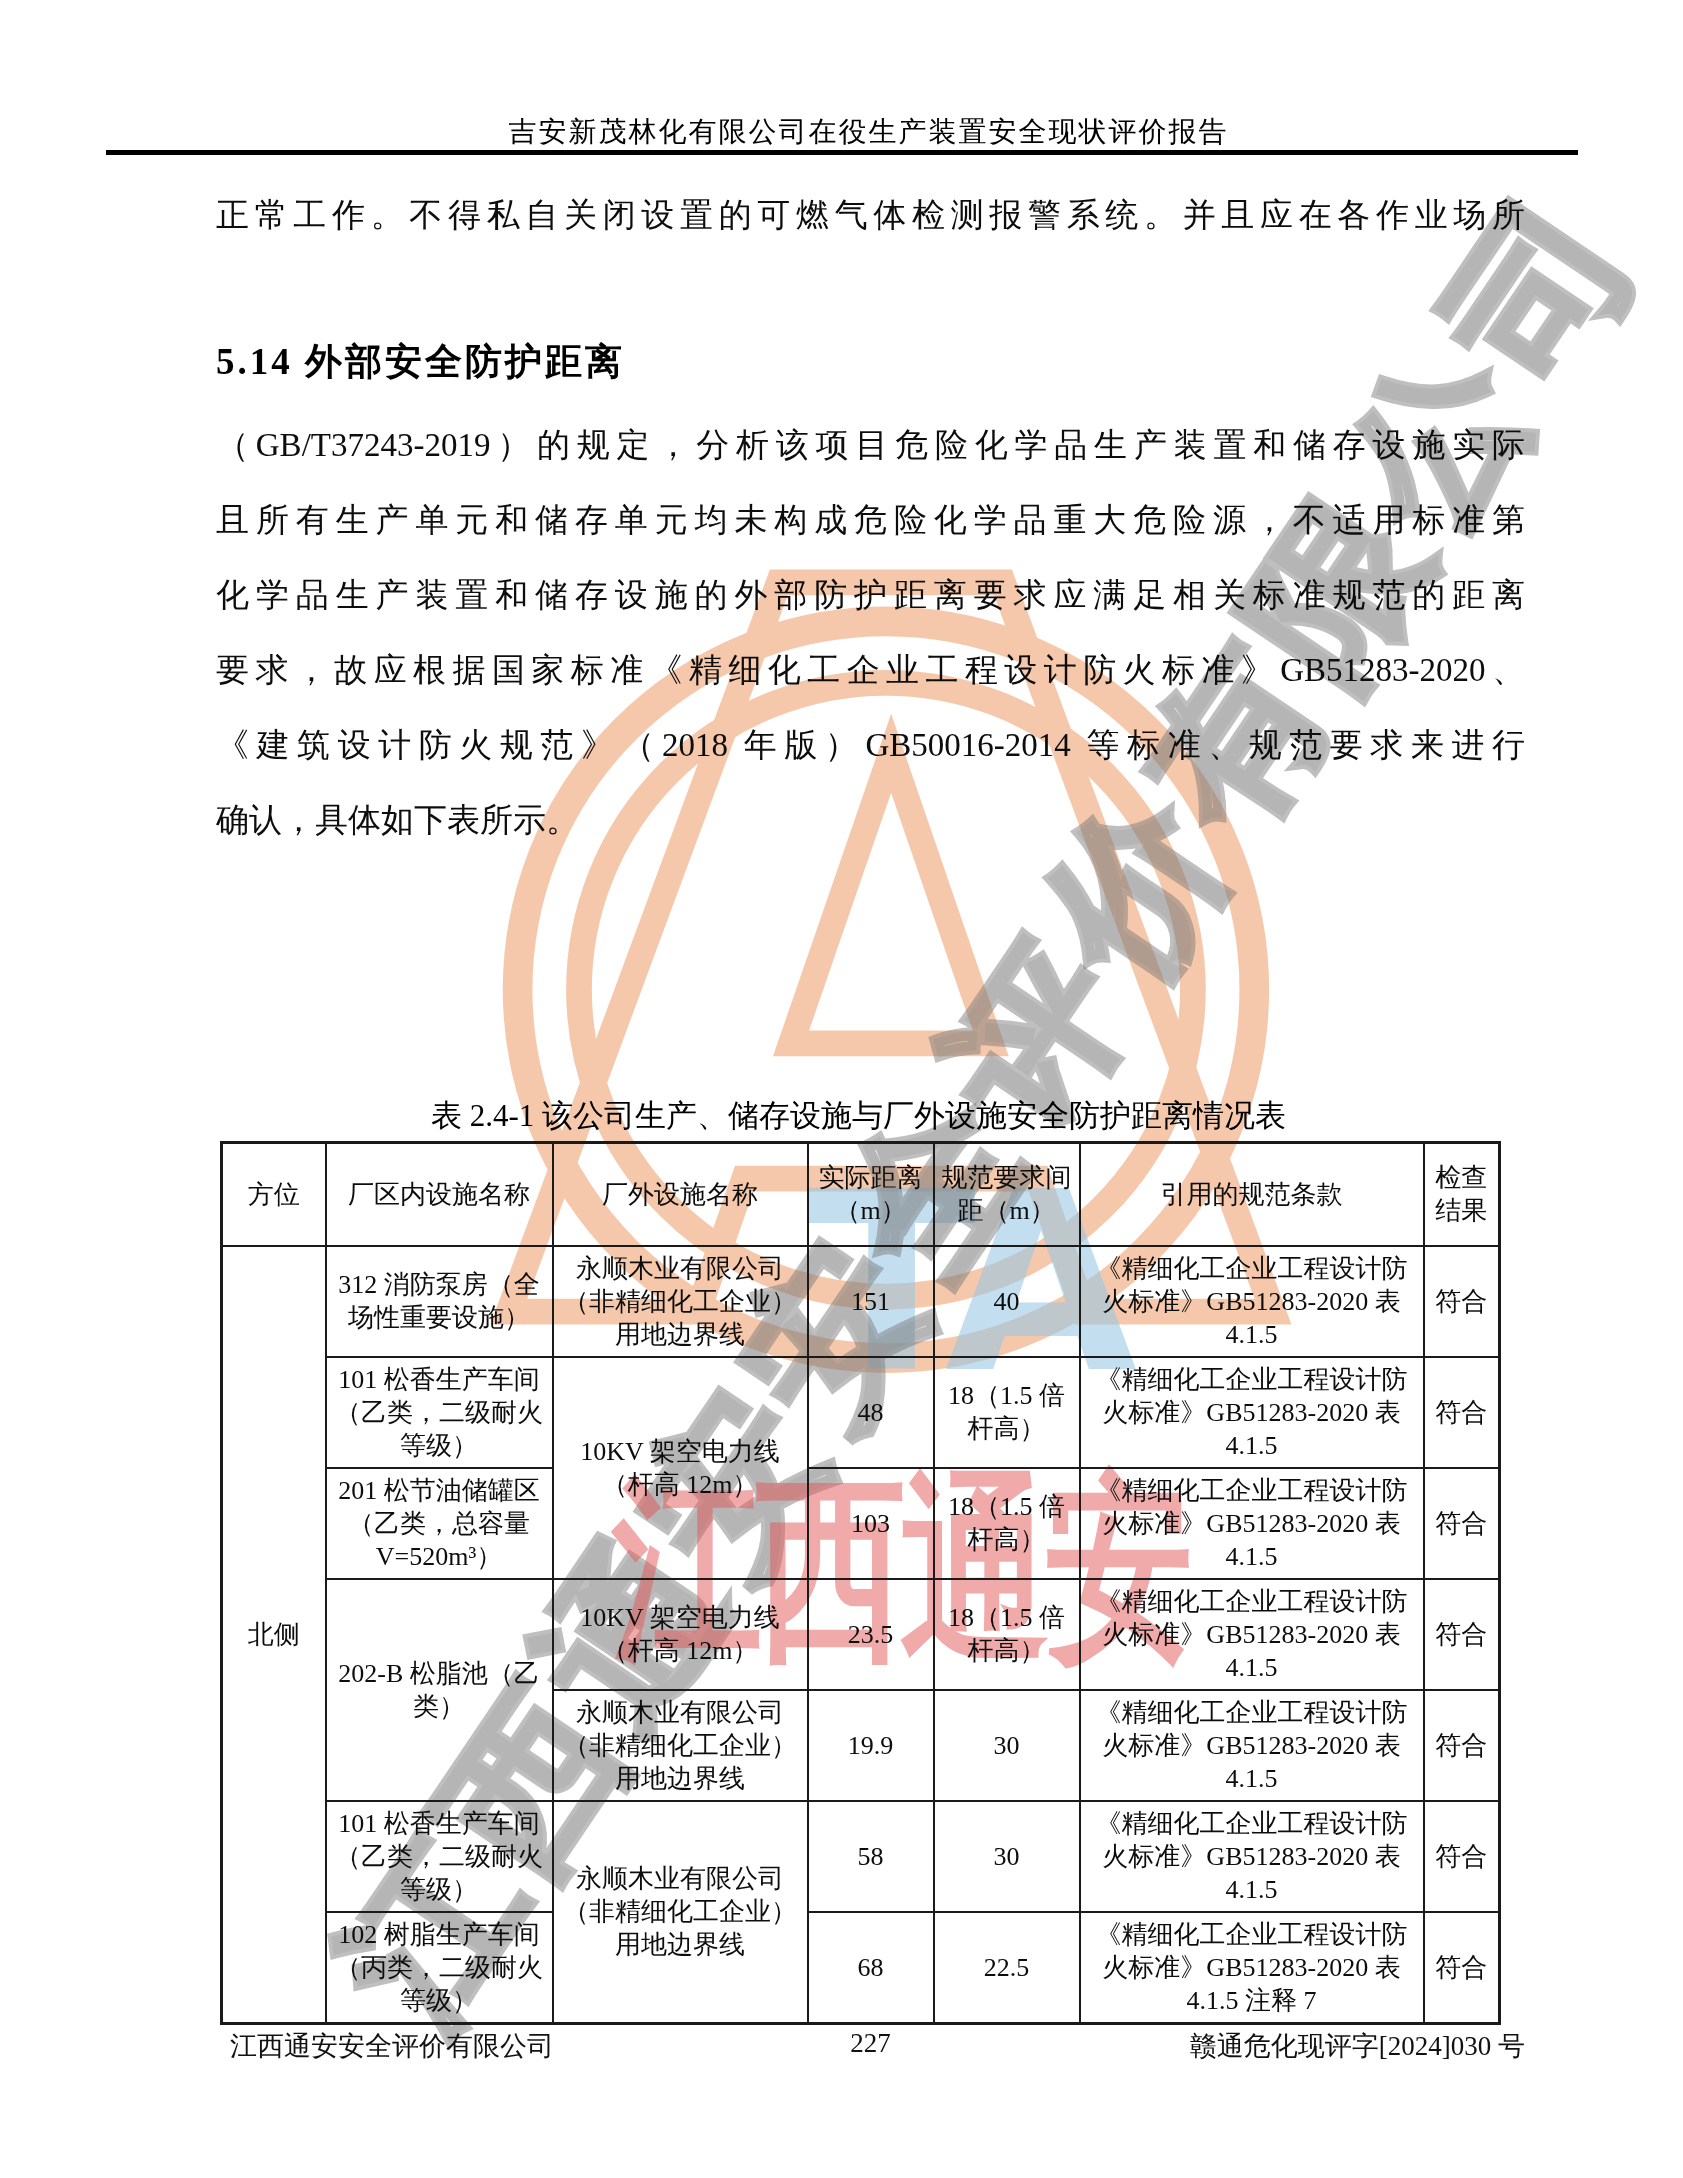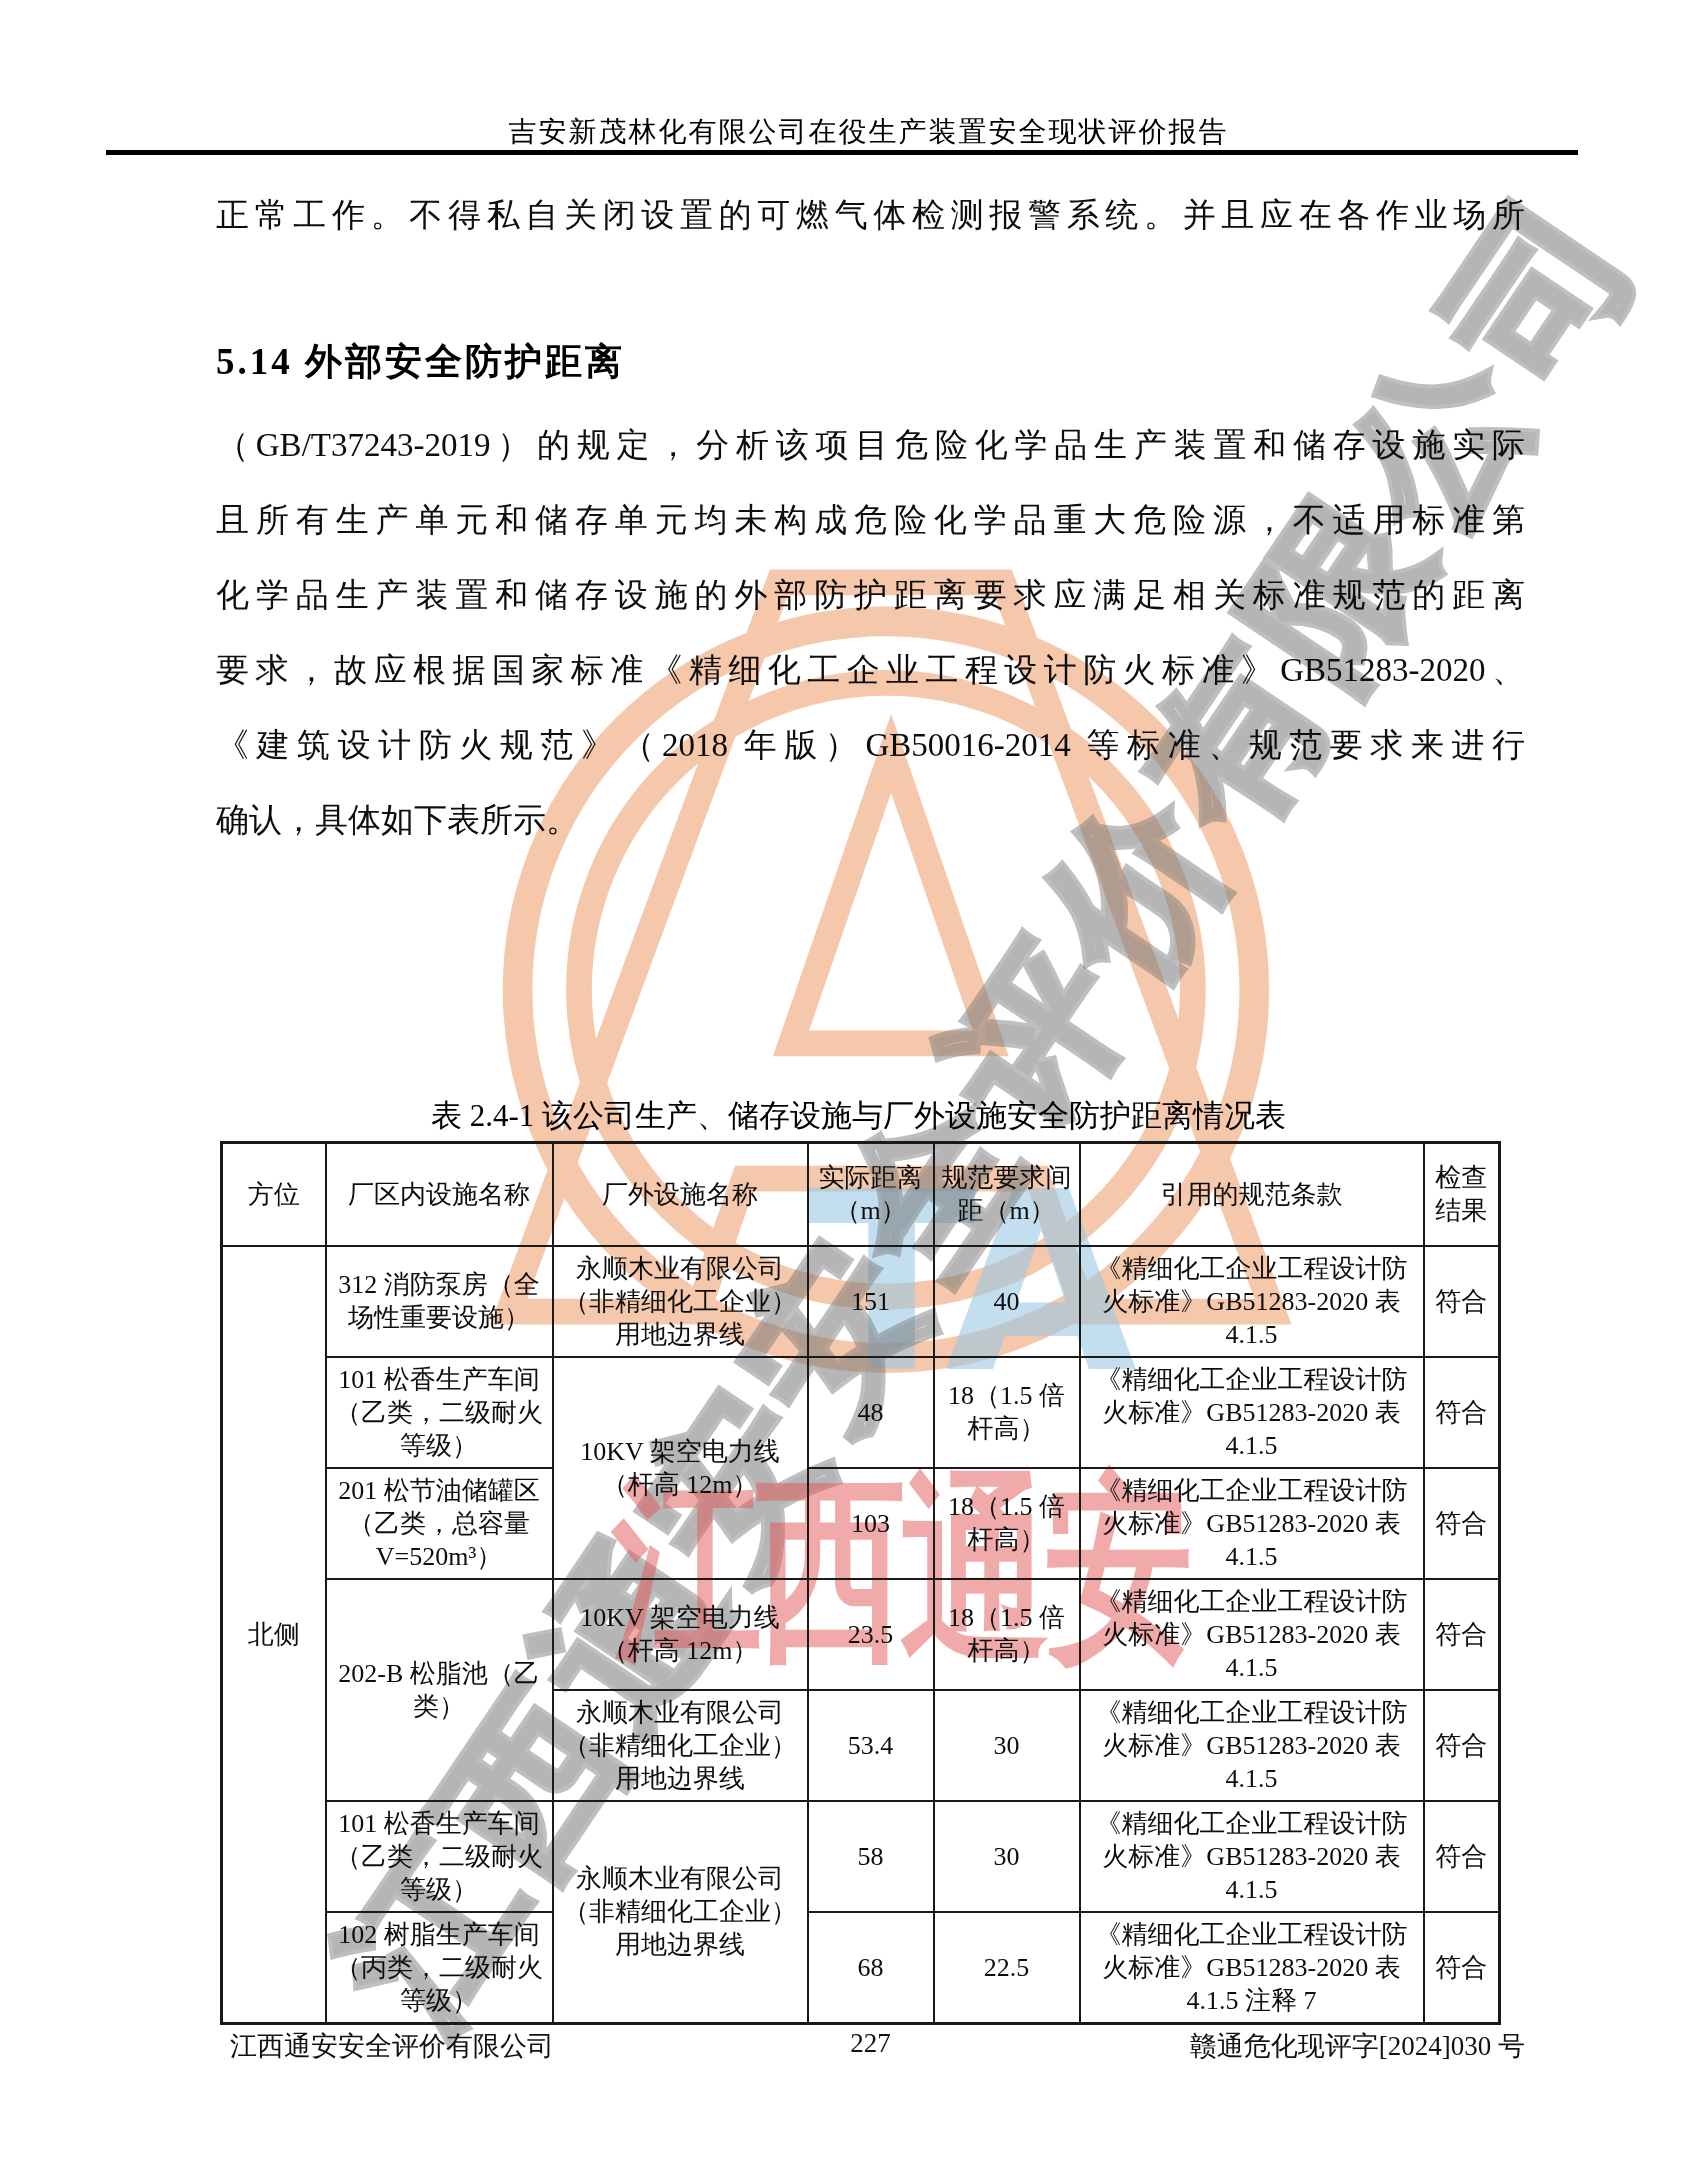--- a/index.html
+++ b/index.html
@@ -162,21 +162,21 @@
         <tr>
           <td rowspan="2">202-B 松脂池（乙类）</td>
           <td>10KV 架空电力线（杆高 12m）</td>
           <td>23.5</td>
           <td>18（1.5 倍杆高）</td>
           <td>《精细化工企业工程设计防火标准》GB51283-2020 表 4.1.5</td>
           <td>符合</td>
         </tr>
         <tr>
           <td>永顺木业有限公司（非精细化工企业）用地边界线</td>
-          <td>53.4</td>
+          <td>19.9</td>
           <td>30</td>
           <td>《精细化工企业工程设计防火标准》GB51283-2020 表 4.1.5</td>
           <td>符合</td>
         </tr>
         <tr>
           <td>101 松香生产车间（乙类，二级耐火等级）</td>
           <td rowspan="2">永顺木业有限公司（非精细化工企业）用地边界线</td>
           <td>58</td>
           <td>30</td>
           <td>《精细化工企业工程设计防火标准》GB51283-2020 表 4.1.5</td>

